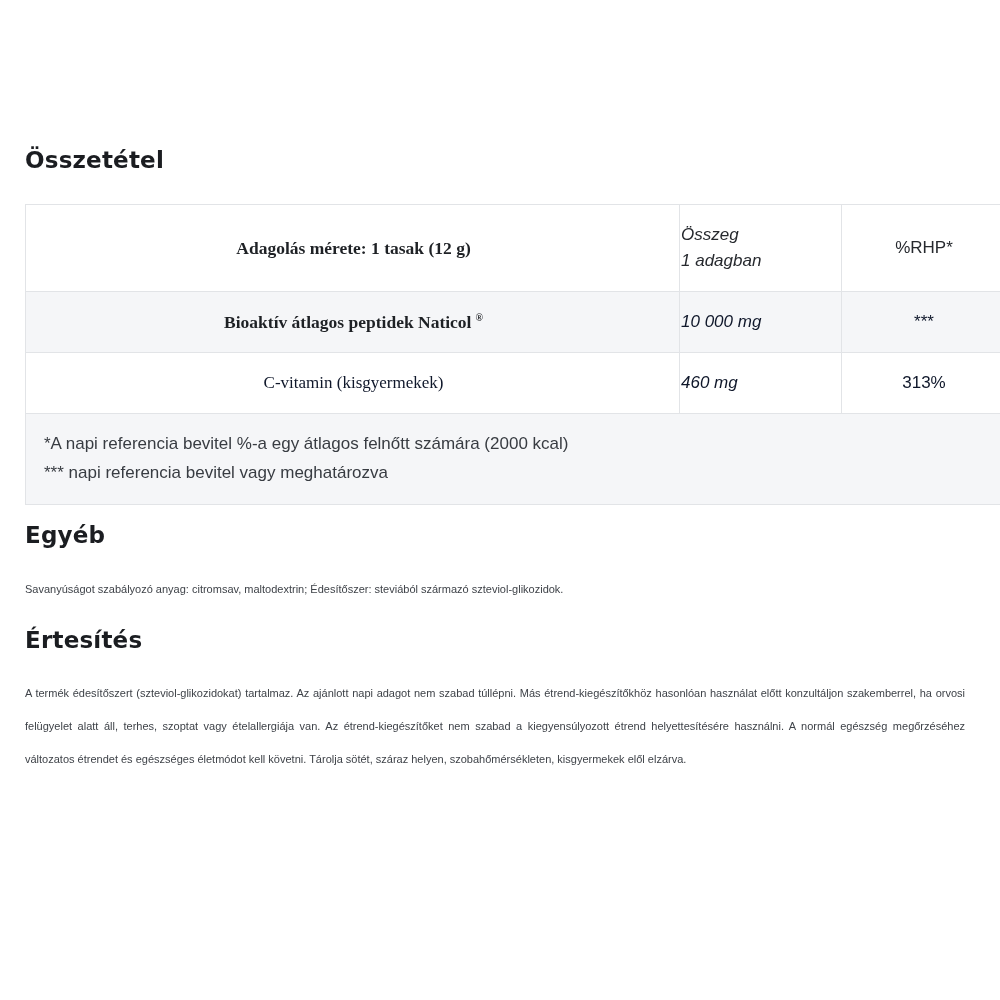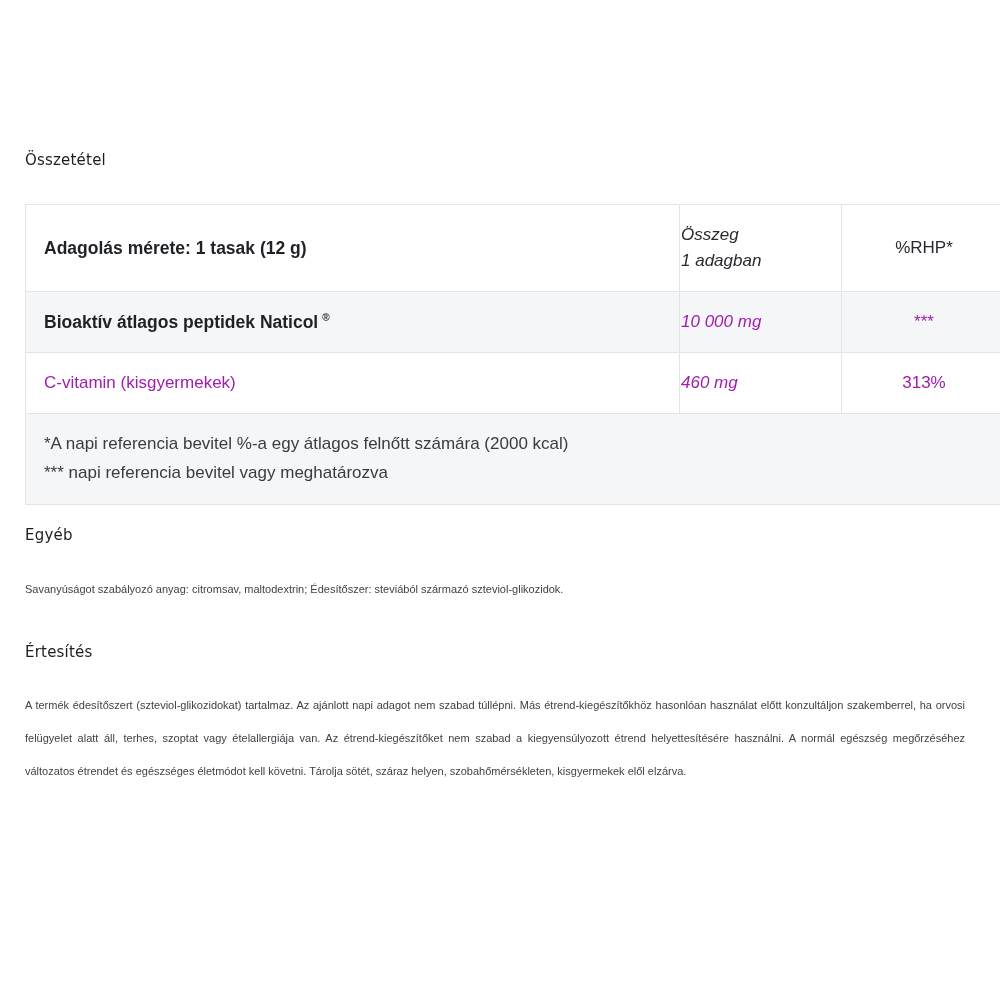--- a/index.html
+++ b/index.html
@@ -12,59 +12,59 @@
     height: 1000px;
     font-family: "Liberation Sans", sans-serif;
     color: #3e4248;
     overflow: hidden;
   }
   .content {
     padding: 0 35px 0 25px;
   }
   h2 {
     font-family: "DejaVu Sans", "Liberation Sans", sans-serif;
-    font-weight: 400;
-    font-size: 15px;
+    font-weight: 700;
+    font-size: 23px;
     line-height: 28px;
     color: #1b1d21;
     margin: 0;
     letter-spacing: 0.2px;
   }
   .heading-composition { margin-top: 146px; }
   .heading-other       { margin-top: 16px; }
-  .heading-notice      { margin-top: 32px; }
+  .heading-notice      { margin-top: 20px; }
 
   table.comp-table {
     margin-top: 30px;
     width: 940px;
     border-collapse: collapse;
     table-layout: fixed;
   }
   table.comp-table th,
   table.comp-table td {
     border: 1px solid #e2e4e7;
     font-size: 17px;
     vertical-align: middle;
   }
-  .col-name   { width: 619px; text-align: left; padding: 0 16px 0 18px; }
+  .col-name   { width: 619px; text-align: center; padding: 0 16px 0 18px; font-family: Liberation Serif, serif; }
   .col-amount { width: 159px; text-align: left; font-style: italic; }
   .col-rhp    { width: 162px; text-align: center; }
 
   tr.header-row th {
     height: 84px;
     font-weight: 400;
     color: #26292e;
     line-height: 26px;
   }
   tr.header-row th.col-name {
     font-weight: 700;
     font-size: 17.5px;
     color: #1e2125;
   }
-  tr.data-row td { height: 58px; color: #a21caf; }
+  tr.data-row td { height: 58px; color: #0f172a; }
   tr.data-row td.bold-name {
     font-weight: 700;
     color: #1e2125;
     font-size: 17.5px;
   }
   tr.row-gray { background: #f5f6f8; }
   td.bold-name sup {
     font-size: 10px;
     margin-left: 4px;
     font-weight: 700;

